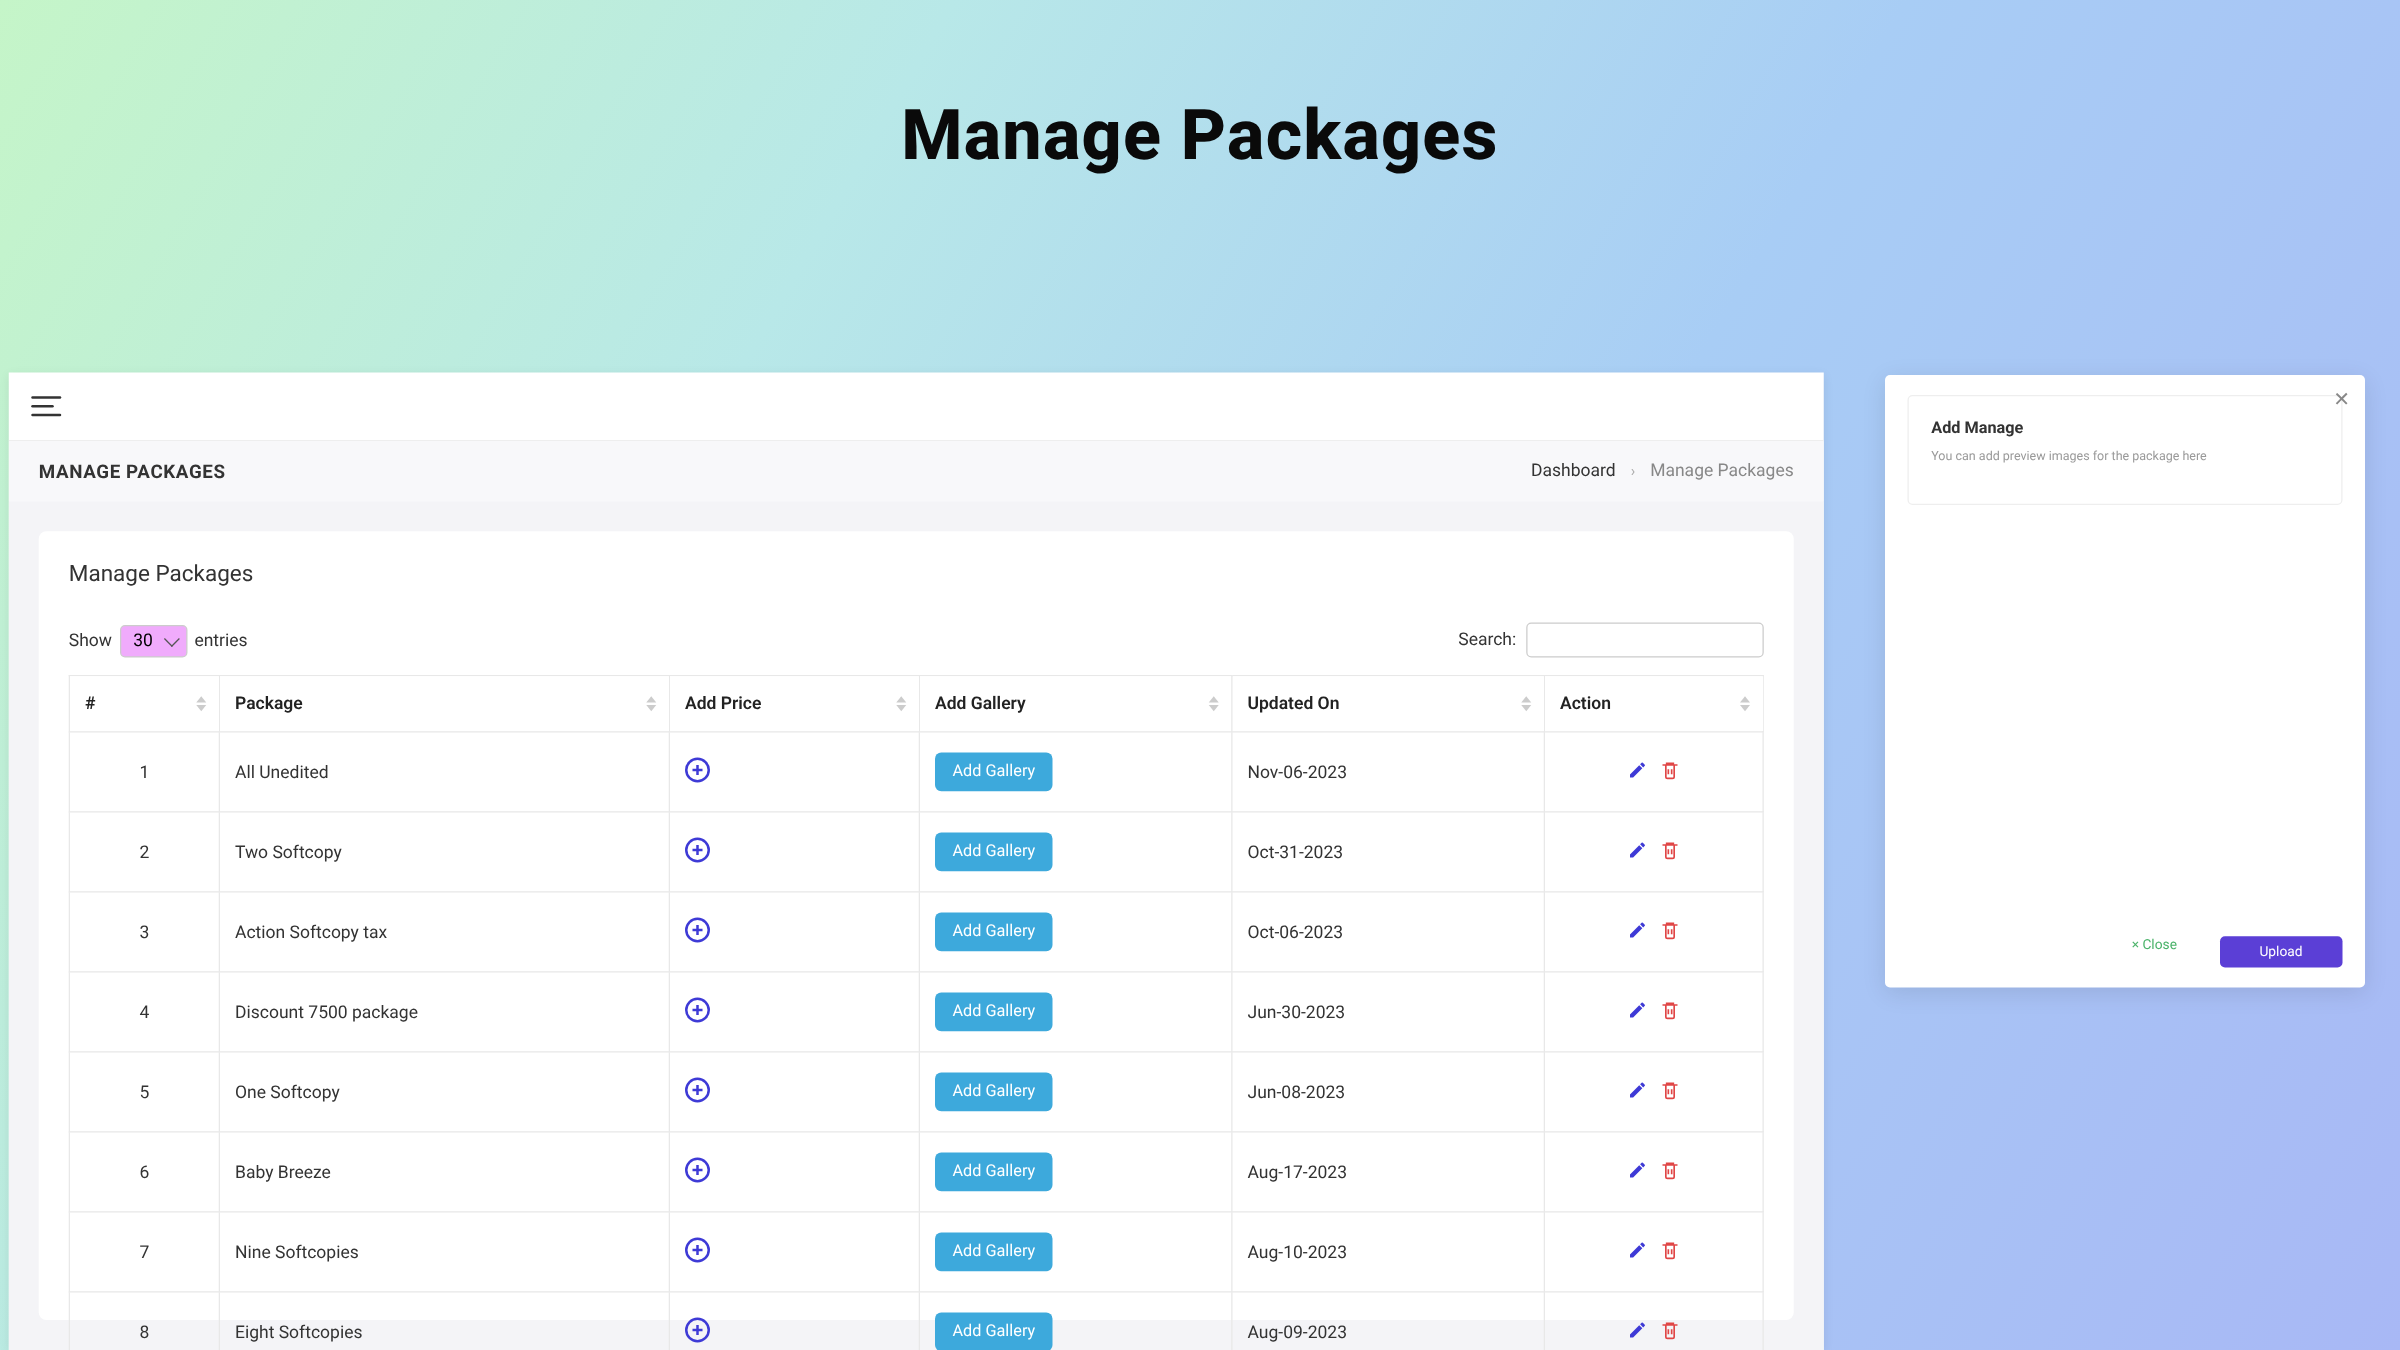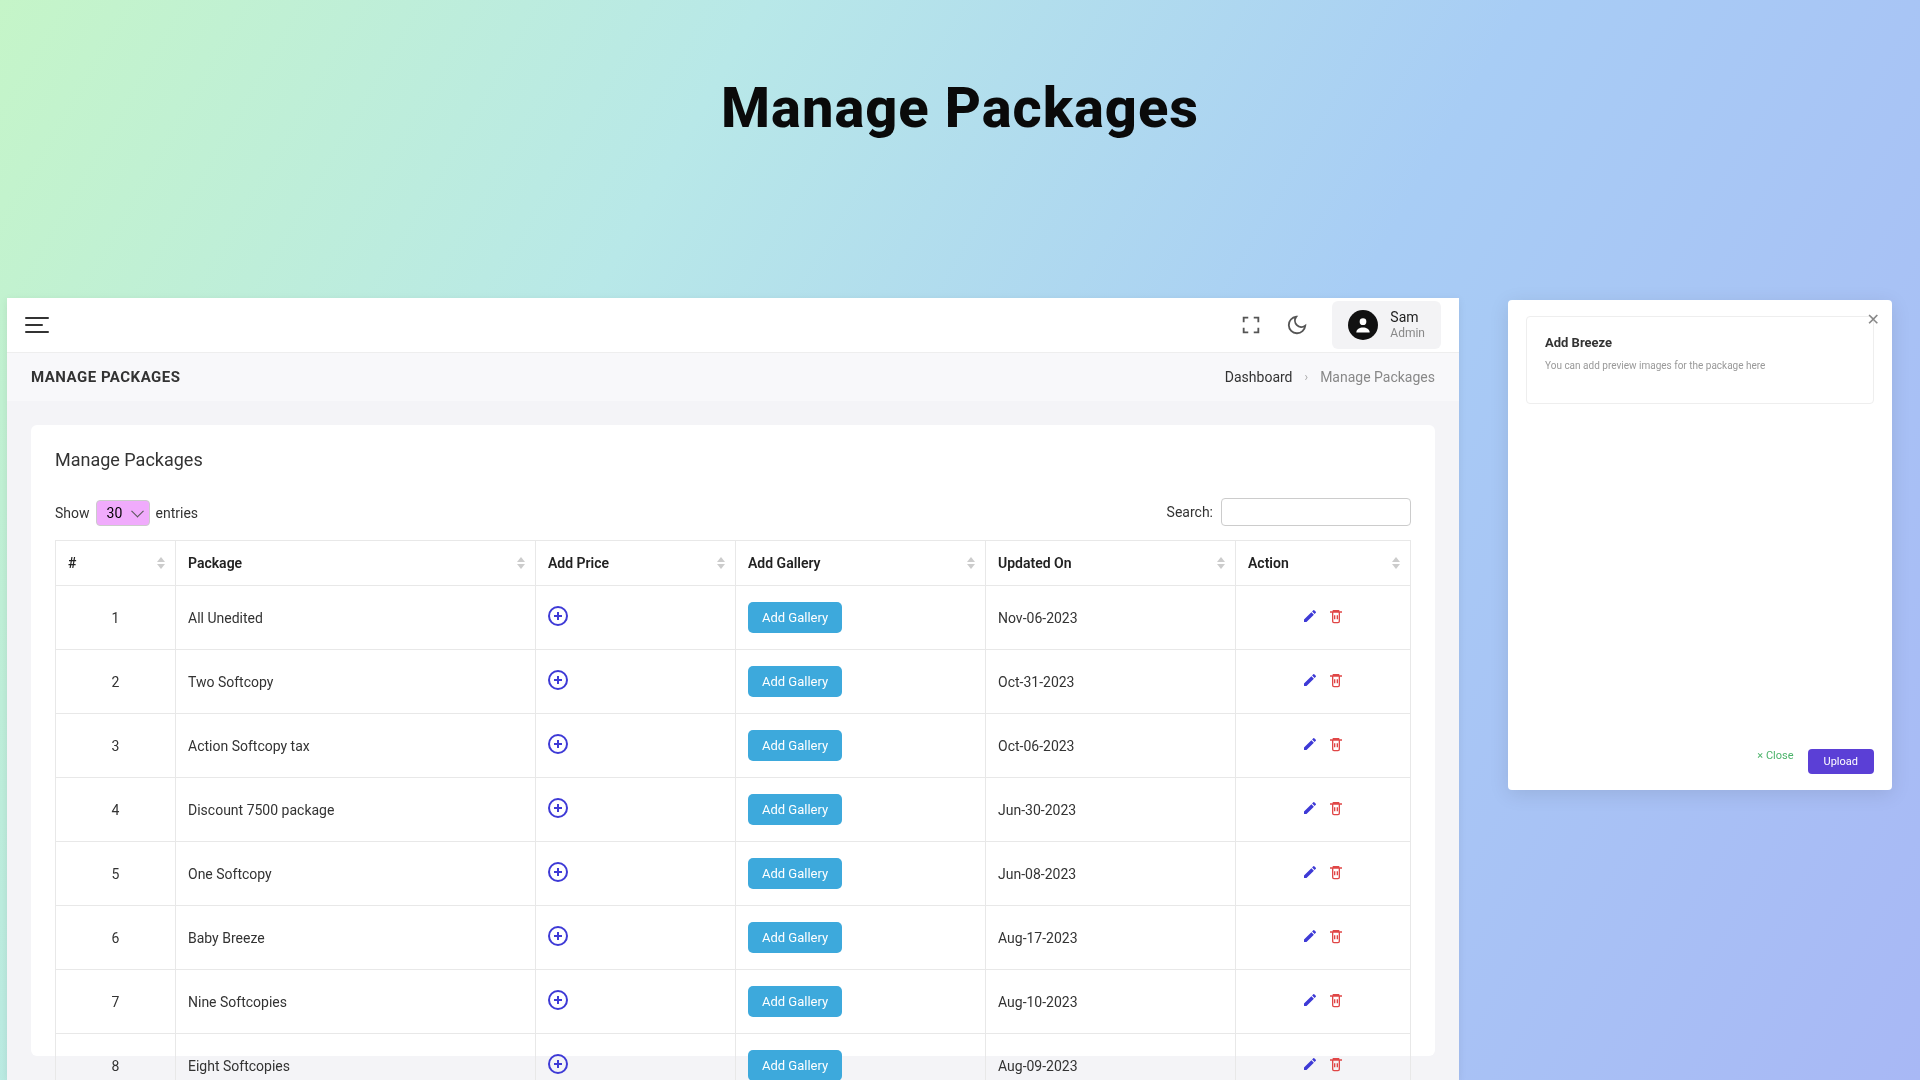--- a/index.html
+++ b/index.html
@@ -56,54 +56,34 @@
 .modal-close { position:absolute; right:12px; top:10px; font-size:16px; color:#888; cursor:pointer; }
 .modal .inner { border:1px solid #eee; border-radius:4px; padding:18px; flex:0 0 auto; }
 .modal-title { font-size:13px; font-weight:700; color:#333; margin-bottom:10px; }
 .modal-sub { font-size:10px; color:#999; margin-bottom:14px; }
 .dropzone { border:1px solid #d0d0d0; border-radius:4px; height:210px; display:flex; flex-direction:column; align-items:center; justify-content:center; gap:14px; cursor:pointer; }
 .cloud-ic { width:32px; height:26px; color:#888; }
 .drop-text { font-size:13px; color:#333; }
 .modal-footer { margin-top:auto; display:flex; justify-content:flex-end; gap:14px; padding-top:18px; }
 .close-link { font-size:11px; color:#4bb36a; cursor:pointer; }
 .close-link::before { content:"× "; }
-.upload-btn { background:#5b3fd6; color:#fff; border:none; padding:6px 16px; border-radius:4px; font-size:11px; cursor:pointer; }
+.upload-btn { background:#5b3fd6; color:#fff; border:none; padding:6px 32px; border-radius:4px; font-size:11px; cursor:pointer;margin-left:20px; }
 </style>
 </head>
 <body>
 
 <div class="hero-title">Manage  Packages</div>
 
 <div class="app-window">
   <div class="topbar">
     <div class="hamburger">
         <span></span>
         <span></span>
         <span></span>
       </div>
-    <div class="topbar-right">
-      <svg class="icon-btn" viewBox="0 0 24 24" fill="none" stroke="currentColor" stroke-width="2">
-          <path d="M4 9V4h5M20 9V4h-5M4 15v5h5M20 15v5h-5"></path>
-        </svg>
-      <svg class="icon-btn" viewBox="0 0 24 24" fill="none" stroke="currentColor" stroke-width="2">
-          <path d="M21 12.8A9 9 0 1 1 11.2 3a7 7 0 0 0 9.8 9.8z"></path>
-        </svg>
-      <div class="user-chip">
-        <div class="avatar">
-          <svg width="20" height="20" viewBox="0 0 24 24">
-              <circle cx="12" cy="8" r="4"></circle>
-              <path d="M4 21c0-4 4-6 8-6s8 2 8 6z"></path>
-            </svg>
-        </div>
-        <div class="user-meta">
-          <span class="user-name">Sam</span>
-          <span class="user-role">Admin</span>
-        </div>
-      </div>
-    </div>
   </div>
 
   <div class="crumb-bar">
     <div class="crumb-title">MANAGE PACKAGES</div>
     <div class="crumbs">
       <span class="crumb-link">Dashboard</span>
       <span class="crumb-sep">›</span>
       <span class="crumb-cur">Manage Packages</span>
     </div>
   </div>
@@ -280,20 +260,20 @@
             </tr>
           </tbody>
       </table>
     </div>
   </div>
 </div>
 
 <div class="modal">
   <span class="modal-close">✕</span>
   <div class="inner">
-    <div class="modal-title">Add Breeze</div>
+    <div class="modal-title">Add Manage</div>
     <div class="modal-sub">You can add preview images for the package here</div>
   </div>
   <div class="modal-footer">
     <span class="close-link">Close</span>
     <button class="upload-btn">Upload</button>
   </div>
 </div>
 
 </body></html>

